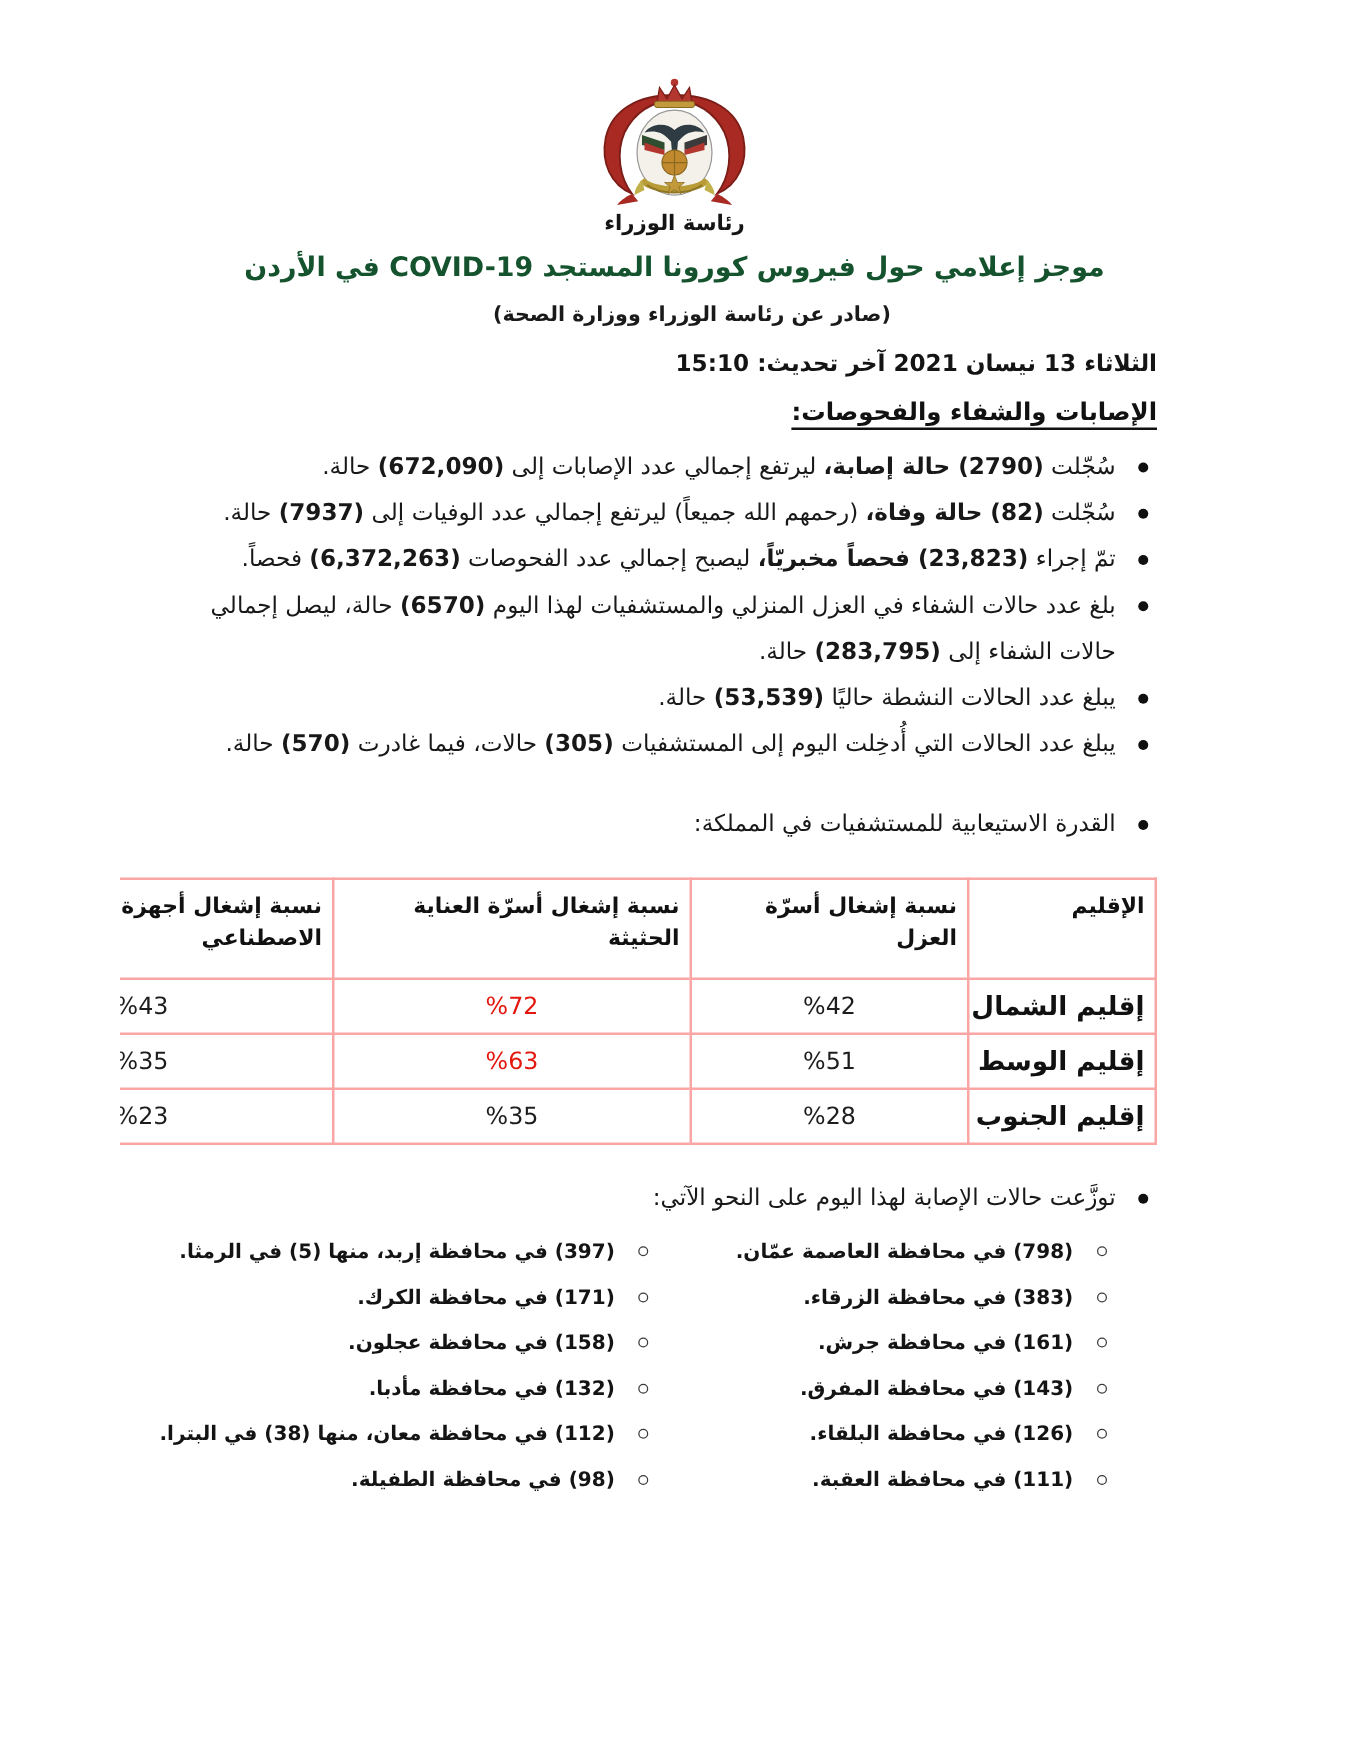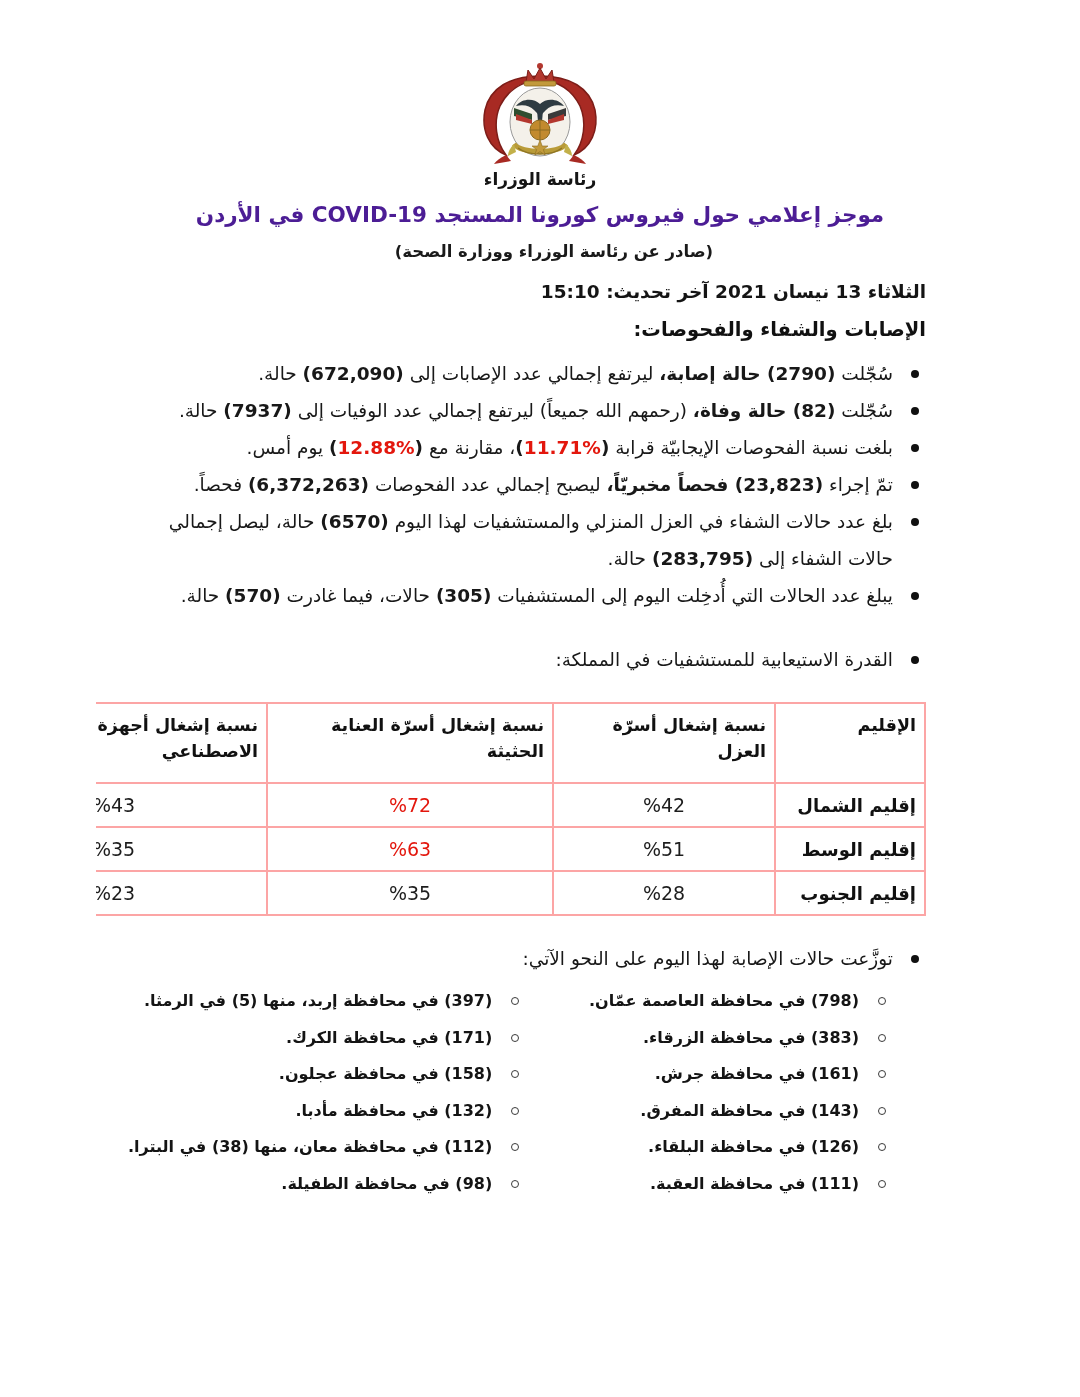--- a/index.html
+++ b/index.html
@@ -18,33 +18,34 @@
   
   .logo-wrap{text-align:center;line-height:0;}
   .logo-wrap svg{display:inline-block;}
   .logo-caption{
     font-weight:bold;font-size:17px;line-height:20px;color:#151515;
     margin-top:1px;font-family:"DejaVu Sans","Liberation Sans",sans-serif;
     letter-spacing:-1px;
   }
   .title{
     margin:13px 0 0 0;text-align:center;
-    font-size:21.5px;font-weight:bold;color:#4c1d95;
+    font-size:21.5px;font-weight:bold;color:#14532d;
   }
   .subtitle{
     margin-top:15px;text-align:center;
     font-size:16.5px;font-weight:bold;color:#1a1a1a;padding-left:28px;
   }
   .date-line{
     margin:20px 58px 0 58px;text-align:right;
     font-size:18.5px;font-weight:bold;color:#141414;
   }
   .section-heading{
     margin:16px 58px 0 58px;text-align:right;
     font-size:19.5px;font-weight:bold;color:#111;
+    text-decoration:underline;
     text-underline-offset:6px;
     text-decoration-thickness:2px;
   }
   
   ul.bullets{
     list-style:none;margin:14px 58px 0 40px;padding:0;
   }
   ul.bullets li{
     position:relative;
     padding-right:33px;
@@ -71,21 +72,21 @@
   }
   table.cap-table thead th{
     vertical-align:top;text-align:right;
     padding:8px 8px 0 6px;height:70px;
     font-size:17.5px;font-weight:bold;color:#111;
     line-height:26px;
   }
   table.cap-table tbody tr{height:44px;}
   table.cap-table td.region{
     text-align:right;padding-right:8px;
-    font-size:18px;font-weight:bold;color:#111;
+    font-size:21px;font-weight:bold;color:#111;
   }
   table.cap-table td.val{
     text-align:center;font-size:19px;color:#1d1d1d;
   }
   table.cap-table td.val.red{color:var(--red,#e3170d);}
   
   ul.bullets.intro{margin-top:24px;}
   .dist-cols{
     display:flex;flex-direction:row;
     margin:6px 95px 0 32px;gap:42px;
@@ -146,23 +147,23 @@
   </div>
 
   <h1 class="title">موجز إعلامي حول فيروس كورونا المستجد COVID-19 في الأردن</h1>
   <div class="subtitle">(صادر عن رئاسة الوزراء ووزارة الصحة)</div>
   <div class="date-line">الثلاثاء 13 نيسان 2021 آخر تحديث: 15:10</div>
   <div class="section-heading">الإصابات والشفاء والفحوصات:</div>
 
   <ul class="bullets" id="stats-list">
       <li><span>سُجّلت </span><span class="b">(2790) حالة إصابة،</span><span> ليرتفع إجمالي عدد الإصابات إلى </span><span class="b">(672,090)</span><span> حالة.</span></li>
       <li><span>سُجّلت </span><span class="b">(82) حالة وفاة،</span><span> (رحمهم الله جميعاً) ليرتفع إجمالي عدد الوفيات إلى </span><span class="b">(7937)</span><span> حالة.</span></li>
-      <li><span>بلغت نسبة الفحوصات الإيجابيّة قرابة </span><span class="b">(</span><span class="b red">%11.71</span><span class="b">)</span><span>، مقارنة مع </span><span class="b">(</span><span class="b red">%12.88</span><span class="b">)</span><span> يوم أمس.</span></li>
       <li><span>تمّ إجراء </span><span class="b">(23,823) فحصاً مخبريّاً،</span><span> ليصبح إجمالي عدد الفحوصات </span><span class="b">(6,372,263)</span><span> فحصاً.</span></li>
       <li><span>بلغ عدد حالات الشفاء في العزل المنزلي والمستشفيات لهذا اليوم </span><span class="b">(6570)</span><span> حالة، ليصل إجمالي حالات الشفاء إلى </span><span class="b">(283,795)</span><span> حالة.</span></li>
+      <li><span>يبلغ عدد الحالات النشطة حاليًا </span><span class="b">(53,539)</span><span> حالة.</span></li>
       <li><span>يبلغ عدد الحالات التي أُدخِلت اليوم إلى المستشفيات </span><span class="b">(305)</span><span> حالات، فيما غادرت </span><span class="b">(570)</span><span> حالة.</span></li>
       <li class="gap-top"><span>القدرة الاستيعابية للمستشفيات في المملكة:</span></li>
     </ul>
 
   <table class="cap-table">
     <colgroup>
       <col style="width:150px">
         <col style="width:222px">
         <col style="width:286px">
         <col style="width:306px">

